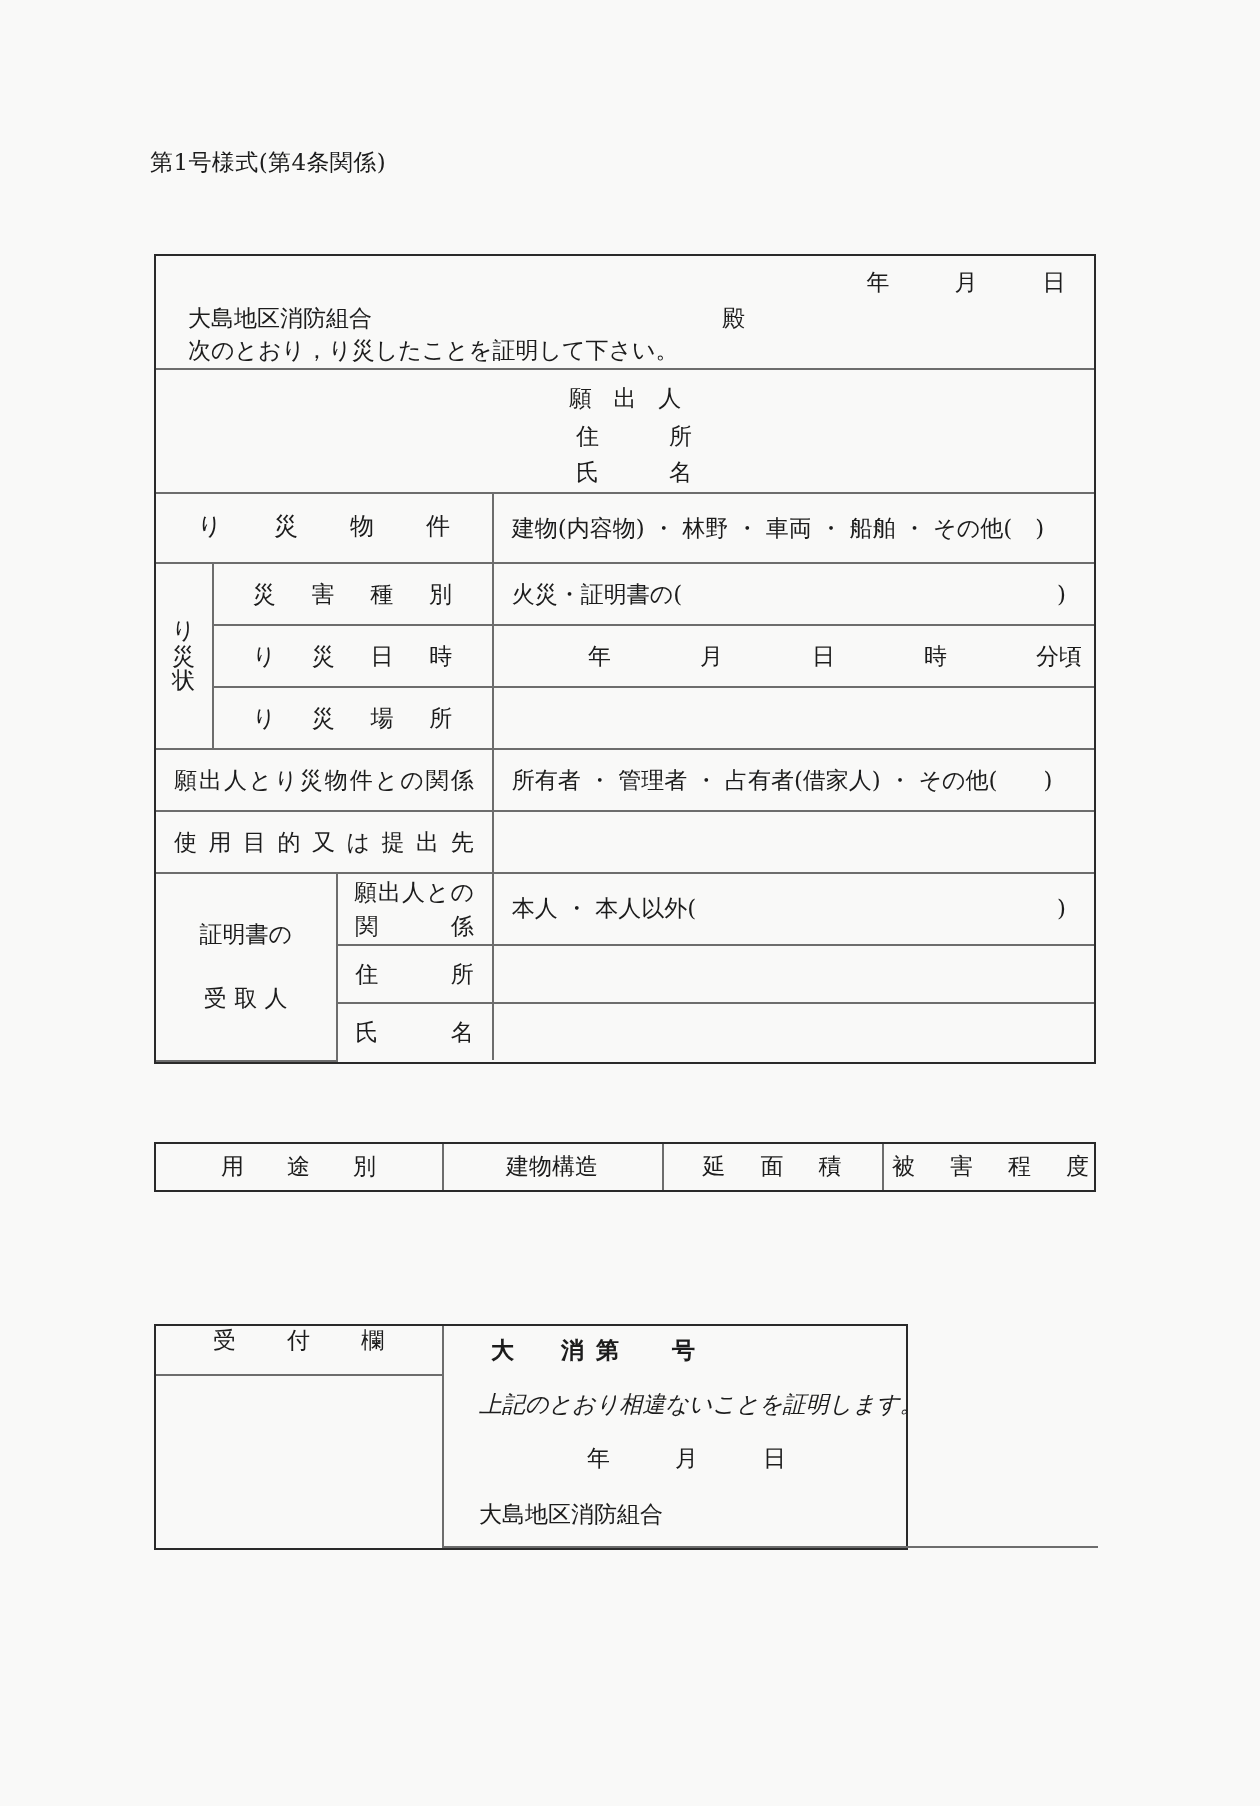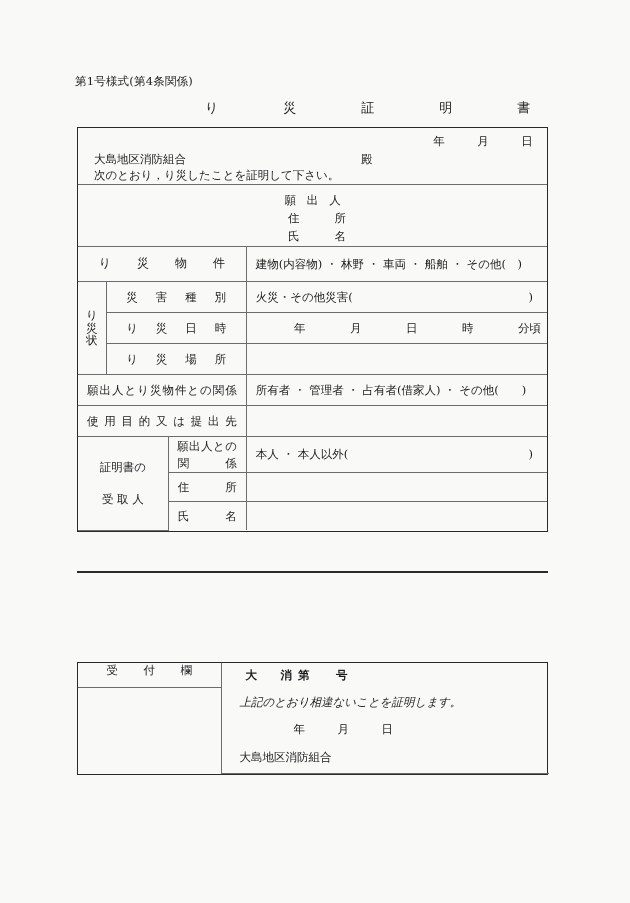--- a/index.html
+++ b/index.html
@@ -223,21 +223,21 @@
     font-size: 9px;
     font-family: "DejaVu Sans", "Liberation Sans", sans-serif;
   }
   .unit-m2 sup { font-size: 7px; }
 
   
   .recp {
     position: absolute;
     left: 77px;
     top: 662px;
-    width: 471px;
+    width: 377px;
     border: 1.6px solid #2a2a2a;
     box-sizing: border-box;
   }
   .recp table {
     border-collapse: collapse;
     width: 100%;
     table-layout: fixed;
   }
   .recp td {
     border: 0.8px solid #6d6d6d;
@@ -297,21 +297,20 @@
   }
   .footnote .note-mark { margin-right: 12px; }
 </style>
 </head>
 <body>
 
 <div class="page">
 
   <div class="form-code">第1号様式(第4条関係)</div>
 
-  <div class="doc-title">り　　災　　証　　明　　書</div>
 
   <div class="frame">
     <table>
       <colgroup>
         <col style="width:28px">
         <col style="width:62px">
         <col style="width:78px">
         <col style="width:300px">
       </colgroup>
 
@@ -350,21 +349,21 @@
             <span>り</span>
             <span>災</span>
             <span>状</span>
           </div>
         </td>
         <td colspan="2" style="height:30px">
           <span class="lbl-spread-tight">災　害　種　別</span>
         </td>
         <td>
           <span class="opt-line">
-            <span>火災・その他災害(</span>
+            <span>火災・証明書の(</span>
             <span class="tail">)</span>
           </span>
         </td>
       </tr>
 
       <tr>
         <td colspan="2" style="height:30px">
           <span class="lbl-spread-tight">り　災　日　時</span>
         </td>
         <td>
@@ -443,20 +442,34 @@
 
   <div class="btm">
     <table>
       <colgroup>
         <col style="width:143px">
         <col style="width:110px">
         <col style="width:110px">
         <col style="width:108px">
       </colgroup>
       <tbody>
+          <tr>
+        <td class="btm-head">
+          <span class="lbl-center" style="letter-spacing:5px;text-indent:5px">用　途　別</span>
+        </td>
+        <td class="btm-head">
+          <span class="lbl-center">建物構造</span>
+        </td>
+        <td class="btm-head">
+          <span class="lbl-center" style="letter-spacing:3px;text-indent:3px">延　面　積</span>
+        </td>
+        <td class="btm-head">
+          <span class="lbl-center" style="letter-spacing:3px;text-indent:3px">被　害　程　度</span>
+        </td>
+      </tr>
     </tbody>
       </table>
   </div>
 
   <div class="recp">
     <table>
       <colgroup>
         <col style="width:143px">
         <col style="width:328px">
       </colgroup>

